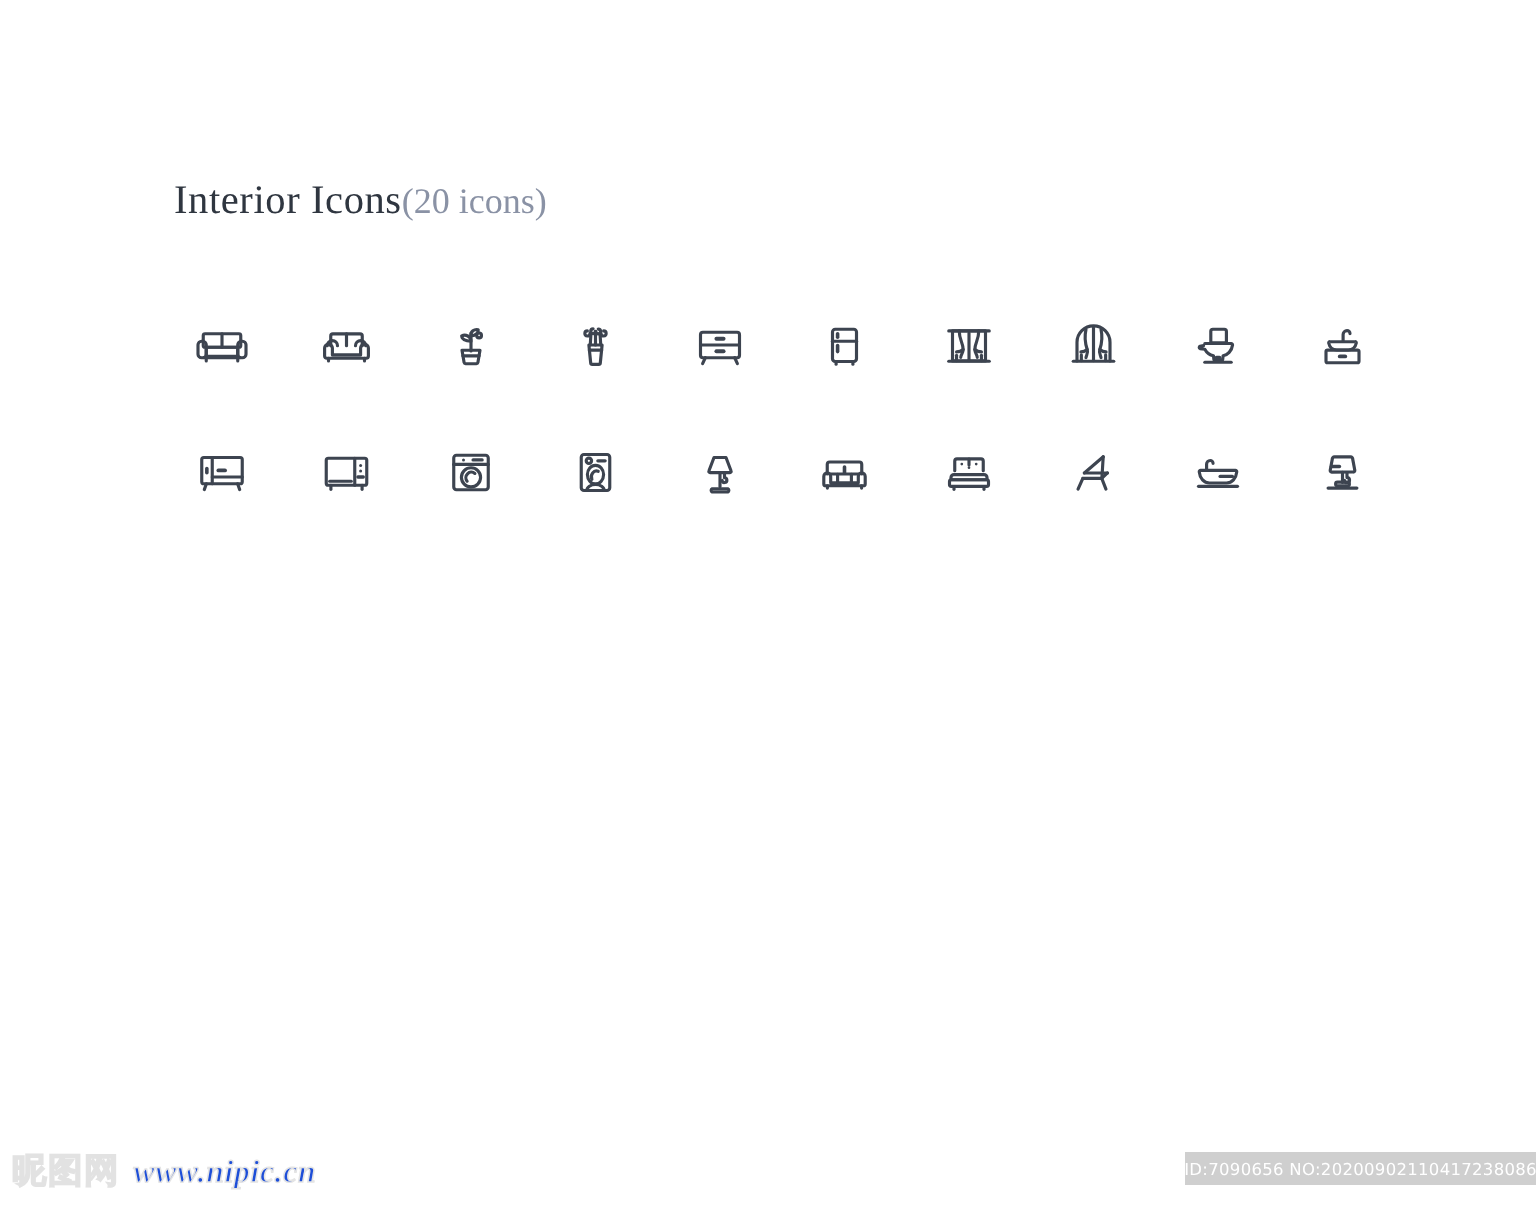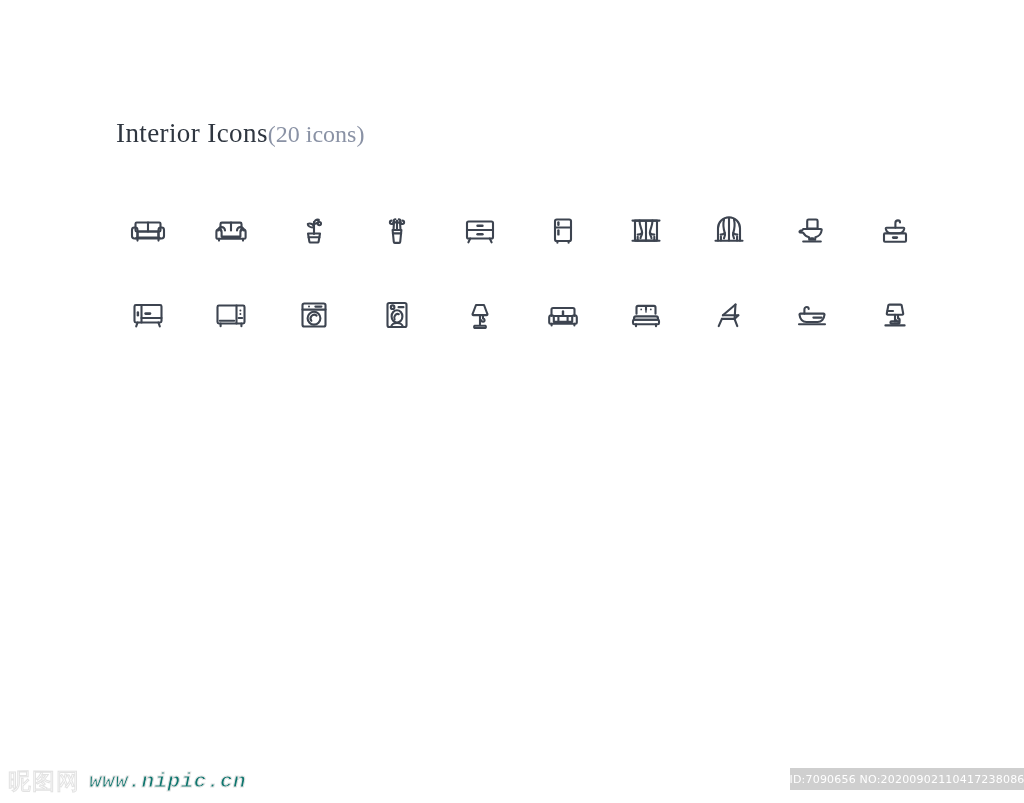--- a/index.html
+++ b/index.html
@@ -83,32 +83,32 @@
     position: absolute;
     left: 8px;
     top: 766px;
     display: flex;
     align-items: center;
     height: 30px;
   }
   .wm-cn {
     font-family: "DejaVu Sans", sans-serif;
     font-size: 23px;
-    font-weight: normal;
+    font-weight: bold;
     color: #ffffff;
     -webkit-text-stroke: 1px #e2e2e2;
     letter-spacing: 1px;
     line-height: 1;
   }
   .wm-url {
-    font-family: Liberation Mono, monospace;
+    font-family: Liberation Serif, serif;
     font-style: italic;
     font-size: 21px;
     font-weight: bold;
-    color: #0f766e;
+    color: #1d4ed8;
     -webkit-text-stroke: 1px #e4e4e4;
     margin-left: 9px;
     letter-spacing: 0.5px;
     line-height: 1;
   }
   .wm-right {
     position: absolute;
     left: 790px;
     top: 768px;
     width: 234px;

